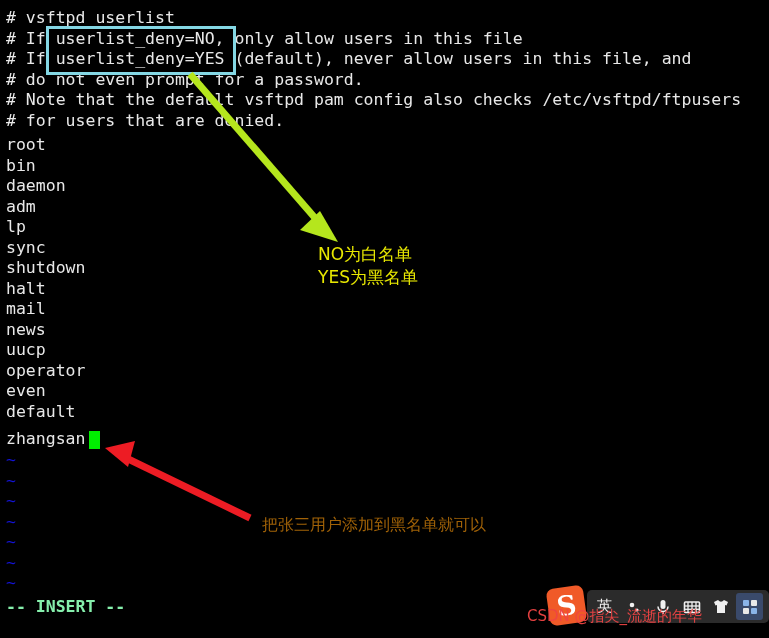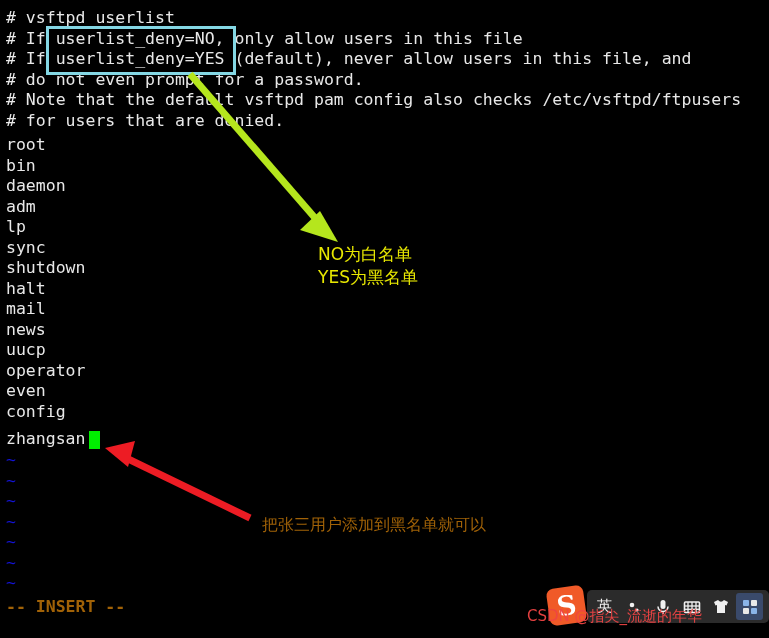--- a/index.html
+++ b/index.html
@@ -52,21 +52,21 @@
   }
 
   
   #status-line {
     position: absolute;
     left: 6px;
     top: 593px;
     font-family: "DejaVu Sans Mono", "Liberation Mono", monospace;
     font-size: 16.5px;
     line-height: 20px;
-    color: #a16207;
+    color: #86efac;
     font-weight: bold;
     white-space: pre;
   }
 
   
   #highlight-box {
     position: absolute;
     left: 46px;
     top: 22px;
     width: 190px;
@@ -175,21 +175,21 @@
   <div class="code-line" style="top:192.5px">adm</div>
   <div class="code-line" style="top:213px">lp</div>
   <div class="code-line" style="top:233.5px">sync</div>
   <div class="code-line" style="top:254px">shutdown</div>
   <div class="code-line" style="top:274.5px">halt</div>
   <div class="code-line" style="top:295px">mail</div>
   <div class="code-line" style="top:315.5px">news</div>
   <div class="code-line" style="top:336px">uucp</div>
   <div class="code-line" style="top:356.5px">operator</div>
   <div class="code-line" style="top:377px">even</div>
-  <div class="code-line" style="top:397.5px">config</div>
+  <div class="code-line" style="top:397.5px">default</div>
   <div class="code-line" style="top:425px">zhangsan</div>
 
   <div id="cursor-block" style="left:89px; top:427px"></div>
 
   <div class="tilde-line" style="top:446px">~</div>
   <div class="tilde-line" style="top:466.5px">~</div>
   <div class="tilde-line" style="top:487px">~</div>
   <div class="tilde-line" style="top:507.5px">~</div>
   <div class="tilde-line" style="top:528px">~</div>
   <div class="tilde-line" style="top:548.5px">~</div>

